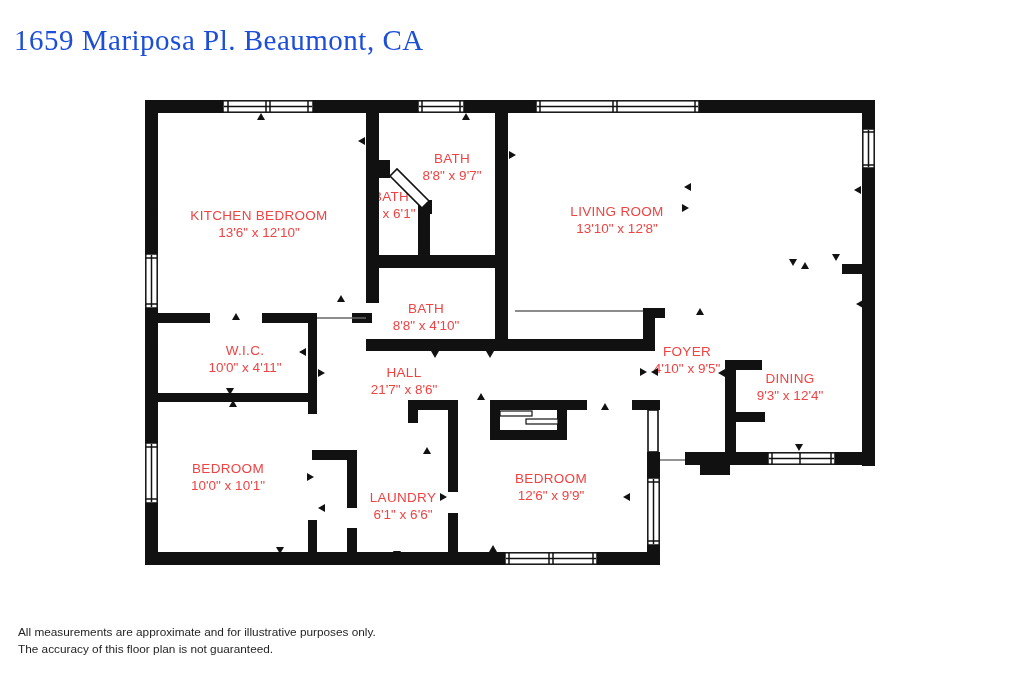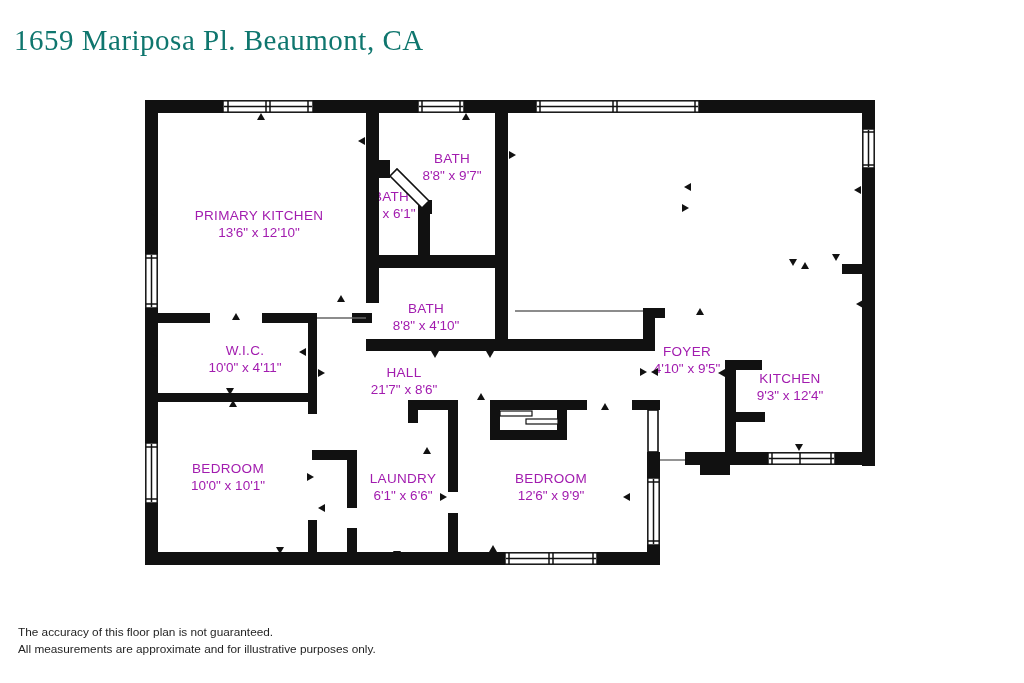--- a/index.html
+++ b/index.html
@@ -1,69 +1,73 @@
 <!DOCTYPE html>
 <html><head>
 <meta charset="utf-8">
 <style>
   html,body{margin:0;padding:0;background:#fff;}
   #stage{position:relative;width:1024px;height:683px;background:#ffffff;overflow:hidden;
          font-family:"Liberation Sans",sans-serif;}
   .title{position:absolute;left:14px;top:24px;font-family:"Liberation Serif","DejaVu Serif",serif;
-         font-size:29px;color:#0f766e;letter-spacing:.5px;white-space:nowrap;}
+         font-size:29px;color:#1d4ed8;letter-spacing:.5px;white-space:nowrap;}
   .room-label{position:absolute;transform:translate(-50%,-50%);text-align:center;
-              color:#a21caf;font-size:13.5px;line-height:17px;white-space:nowrap;z-index:1;}
+              color:#ef4444;font-size:13.5px;line-height:17px;white-space:nowrap;z-index:1;}
   .room-label .nm{letter-spacing:.3px;}
   svg.plan{position:absolute;left:0;top:0;z-index:2;pointer-events:none;}
   .footer{position:absolute;left:18px;top:624px;font-size:11.8px;line-height:17px;color:#1f1f1f;z-index:1;}
 </style>
 </head>
 <body>
 
 <div id="stage">
 
   <div class="title">1659 Mariposa Pl. Beaumont, CA</div>
 
   <div class="room-label" style="left:259px;top:224px">
-    <div class="nm">PRIMARY KITCHEN</div>
+    <div class="nm">KITCHEN BEDROOM</div>
     <div class="dm">13'6" x 12'10"</div>
   </div>
   <div class="room-label" style="left:452px;top:167px">
     <div class="nm">BATH</div>
     <div class="dm">8'8" x 9'7"</div>
   </div>
   <div class="room-label" style="left:391px;top:205px">
     <div class="nm">BATH</div>
     <div class="dm">4" x 6'1"</div>
   </div>
+  <div class="room-label" style="left:617px;top:220px">
+    <div class="nm">LIVING ROOM</div>
+    <div class="dm">13'10" x 12'8"</div>
+  </div>
   <div class="room-label" style="left:426px;top:317px">
     <div class="nm">BATH</div>
     <div class="dm">8'8" x 4'10"</div>
   </div>
   <div class="room-label" style="left:245px;top:359px">
     <div class="nm">W.I.C.</div>
     <div class="dm">10'0" x 4'11"</div>
   </div>
   <div class="room-label" style="left:404px;top:381px">
     <div class="nm">HALL</div>
     <div class="dm">21'7" x 8'6"</div>
   </div>
   <div class="room-label" style="left:687px;top:360px">
     <div class="nm">FOYER</div>
     <div class="dm">4'10" x 9'5"</div>
   </div>
   <div class="room-label" style="left:790px;top:387px">
-    <div class="nm">KITCHEN</div>
+    <div class="nm">DINING</div>
     <div class="dm">9'3" x 12'4"</div>
   </div>
   <div class="room-label" style="left:228px;top:477px">
     <div class="nm">BEDROOM</div>
     <div class="dm">10'0" x 10'1"</div>
   </div>
-  <div class="room-label" style="left:403px;top:487px">
+  <div class="room-label" style="left:403px;top:506px">
     <div class="nm">LAUNDRY</div>
     <div class="dm">6'1" x 6'6"</div>
   </div>
   <div class="room-label" style="left:551px;top:487px">
     <div class="nm">BEDROOM</div>
     <div class="dm">12'6" x 9'9"</div>
   </div>
 
   <svg class="plan" width="1024" height="683" viewBox="0 0 1024 683">
     <g fill="#111">
@@ -260,17 +264,17 @@
       <path d="M516 155 l-7 -4 v8 z"></path>
         <path d="M325 373 l-7 -4 v8 z"></path>
       <path d="M314 477 l-7 -4 v8 z"></path>
         <path d="M689 208 l-7 -4 v8 z"></path>
       <path d="M647 372 l-7 -4 v8 z"></path>
         <path d="M447 497 l-7 -4 v8 z"></path>
     </g>
   </svg>
 
   <div class="footer">
+    <div>All measurements are approximate and for illustrative purposes only.</div>
     <div>The accuracy of this floor plan is not guaranteed.</div>
-    <div>All measurements are approximate and for illustrative purposes only.</div>
   </div>
 
 </div>
 
 </body></html>

